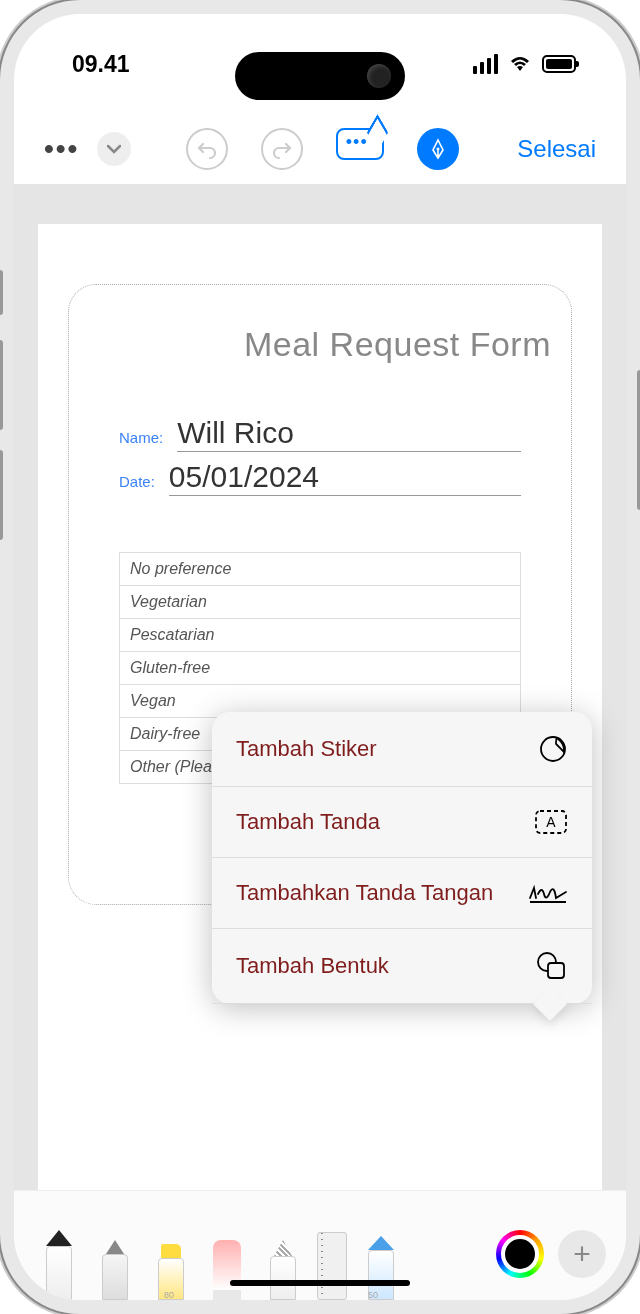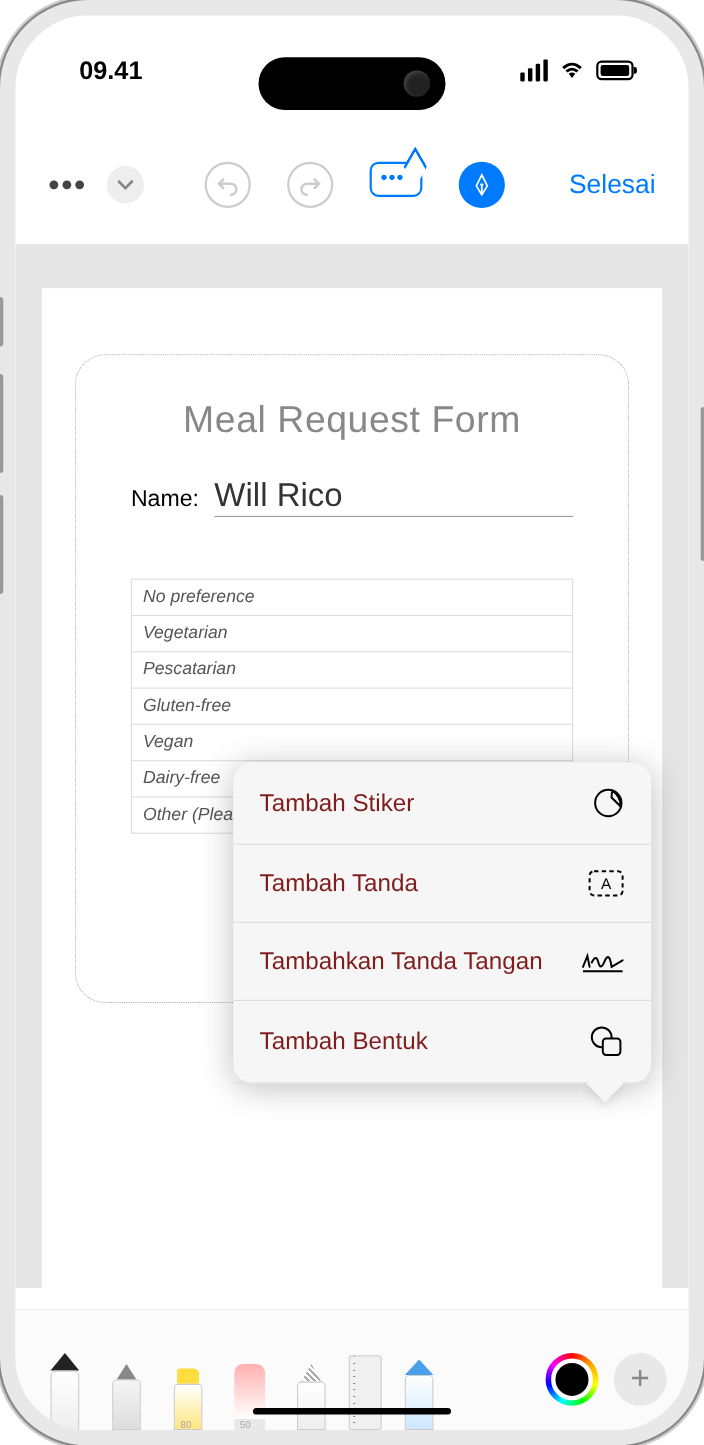--- a/index.html
+++ b/index.html
@@ -3,21 +3,21 @@
   <meta charset="utf-8">
   <style>
     * { box-sizing: border-box; margin: 0; padding: 0; }
     body { background: #fff; font-family: -apple-system, "Helvetica Neue", Arial, sans-serif; display: flex; justify-content: center; }
     .device { width: 640px; height: 1314px; background: #e8e8e8; border-radius: 80px; padding: 14px; position: relative; box-shadow: 0 0 0 2px #888, 0 0 0 4px #ccc; }
     .side-btn { position: absolute; background: #999; border-radius: 3px; }
     .side-left1 { left: -3px; top: 270px; width: 6px; height: 45px; }
     .side-left2 { left: -3px; top: 340px; width: 6px; height: 90px; }
     .side-left3 { left: -3px; top: 450px; width: 6px; height: 90px; }
     .side-right { right: -3px; top: 370px; width: 6px; height: 140px; }
-    .screen { width: 100%; height: 100%; background: #fff; border-radius: 66px; overflow: hidden; position: relative; display: flex; flex-direction: column; gap: 19px; }
+    .screen { width: 100%; height: 100%; background: #fff; border-radius: 66px; overflow: hidden; position: relative; display: flex; flex-direction: column; }
     .island { position: absolute; top: 38px; left: 50%; transform: translateX(-50%); width: 170px; height: 48px; background: #000; border-radius: 30px; z-index: 10; }
     .island::after { content:""; position:absolute; right:14px; top:12px; width:24px; height:24px; background:#222; border-radius:50%; box-shadow: inset 2px 2px 4px #444; }
     .status-bar { height: 100px; display: flex; justify-content: space-between; align-items: center; padding: 0 50px 0 58px; font-size: 23px; font-weight: 600; }
     .status-right { display: flex; gap: 10px; align-items: center; }
     .sig { display: flex; gap: 3px; align-items: flex-end; }
     .sig span { width: 4px; background: #000; border-radius: 1px; }
     .sig span:nth-child(1){height:8px;} .sig span:nth-child(2){height:12px;} .sig span:nth-child(3){height:16px;} .sig span:nth-child(4){height:20px;}
     .wifi-icn { width: 24px; height: 18px; }
     .batt { width: 34px; height: 18px; border: 2px solid #000; border-radius: 5px; position: relative; }
     .batt::after { content:""; position:absolute; right:-5px; top:4px; width:3px; height:6px; background:#000; border-radius:0 2px 2px 0; }
@@ -29,23 +29,23 @@
     .tb-center { flex:1; display:flex; justify-content: space-around; padding: 0 10px; }
     .tb-circlebtn { width:42px; height:42px; border-radius:50%; border:2.5px solid #ccc; display:flex; align-items:center; justify-content:center; color:#ccc; }
     .tb-markup { width:48px; height:32px; border:2.5px solid #007aff; border-radius:8px; position:relative; }
     .tb-markup::before { content:"•••"; color:#007aff; font-size:18px; position:absolute; left:8px; top:2px; letter-spacing:1px; }
     .tb-markup::after { content:""; position:absolute; right:-6px; top:-8px; width:18px; height:18px; border-top:3px solid #007aff; border-right:3px solid #007aff; transform: rotate(-45deg) skew(-15deg,-15deg); border-radius:2px; background:#fff; }
     .tb-pen { width:42px; height:42px; border-radius:50%; background:#007aff; display:flex; align-items:center; justify-content:center; }
     .tb-done { color:#007aff; font-size:24px; font-weight:400; margin-left:4px;text-align:right; }
     .doc-area { flex:1; background:#e5e5e5; padding: 40px 0 0 0; overflow:hidden; position:relative; }
     .page { background:#fff; margin: 0 24px; padding: 60px 30px 0 30px; height: 100%; position:relative; }
     .dotted { border:1.5px dotted #aaa; border-radius: 28px; padding: 40px 20px 120px 20px; min-height: 590px; position:relative; }
-    .form-title { text-align:center; font-size: 34px; font-weight:300; color:#888; letter-spacing:0.5px; margin-bottom: 32px; }
+    .form-title { text-align:right; font-size: 34px; font-weight:300; color:#888; letter-spacing:0.5px; margin-bottom: 52px; }
     .form-row { display:flex; align-items:baseline; margin: 4px 30px 8px 30px; gap: 14px; }
-    .form-label { font-size:21px; color:#000000; }
+    .form-label { font-size:15px; color:#3b82f6; }
     .form-val { font-size:30px; color:#333; border-bottom:1px solid #999; flex:1; font-weight:400; padding-bottom:1px;}
     .tbl { margin: 56px 30px 0 30px; border:1px solid #ddd;font-style:italic; }
     .tbl div { padding: 7px 10px; font-size:16px; color:#555; border-bottom:1px solid #ddd; }
     .tbl div:last-child { border-bottom:none; }
     .thank { text-align:center; font-style:italic; font-family: cursive; font-size:20px; color:#555; position:absolute; bottom: -36px; left:0; right:0; }
     .popup { position:absolute; right: 34px; bottom: 186px; width: 380px; background:#f6f6f6; border-radius: 18px; box-shadow: 0 4px 30px rgba(0,0,0,.25); z-index:20; overflow:visible; }
     .popup-item { display:flex; align-items:center; justify-content:space-between; padding: 22px 24px; font-size:22px; color:#7f1d1d; border-bottom: 1px solid #ddd; }
     .popup-item:last-child { border-bottom: none; }
     .popup-arrow { position:absolute; bottom:-12px; right:30px; width:24px; height:24px; background:#f6f6f6; transform: rotate(45deg); box-shadow: 4px 4px 8px rgba(0,0,0,.08); }
     .tools-bar { height: 110px; background:#fbfbfb; display:flex; align-items:flex-end; padding: 0 20px 0 20px; gap: 6px; position:relative; border-top:1px solid #eee;}
@@ -133,20 +133,24 @@
     </div>
 
     <div class="doc-area">
       <div class="page">
         <div class="dotted">
           <div class="form-title">Meal Request Form</div>
           <div class="form-row">
             <span class="form-label">Name:</span>
             <span class="form-val">Will Rico</span>
           </div>
+          <div class="form-row">
+            <span class="form-label">Date:</span>
+            <span class="form-val">05/01/2024</span>
+          </div>
           <div class="tbl">
             <div>No preference</div>
             <div>Vegetarian</div>
             <div>Pescatarian</div>
             <div>Gluten-free</div>
             <div>Vegan</div>
             <div>Dairy-free</div>
             <div>Other (Please specify):</div>
           </div>
           <div class="thank">Thank you!</div>
@@ -212,19 +216,19 @@
         </div>
       <div class="tool tool-pencil2">
           <div class="pencil-tip"></div>
           <div class="pencil-body"></div>
         </div>
       <div style="flex:1"></div>
       <div class="color-pick"></div>
       <div class="add-btn">+</div>
       <div class="tool-labels">
         <span>80</span>
-        <span style="">50</span>
+        <span style="margin-left:150px">50</span>
       </div>
     </div>
 
     <div class="home-ind"></div>
   </div>
 </div>
 
 </body></html>

